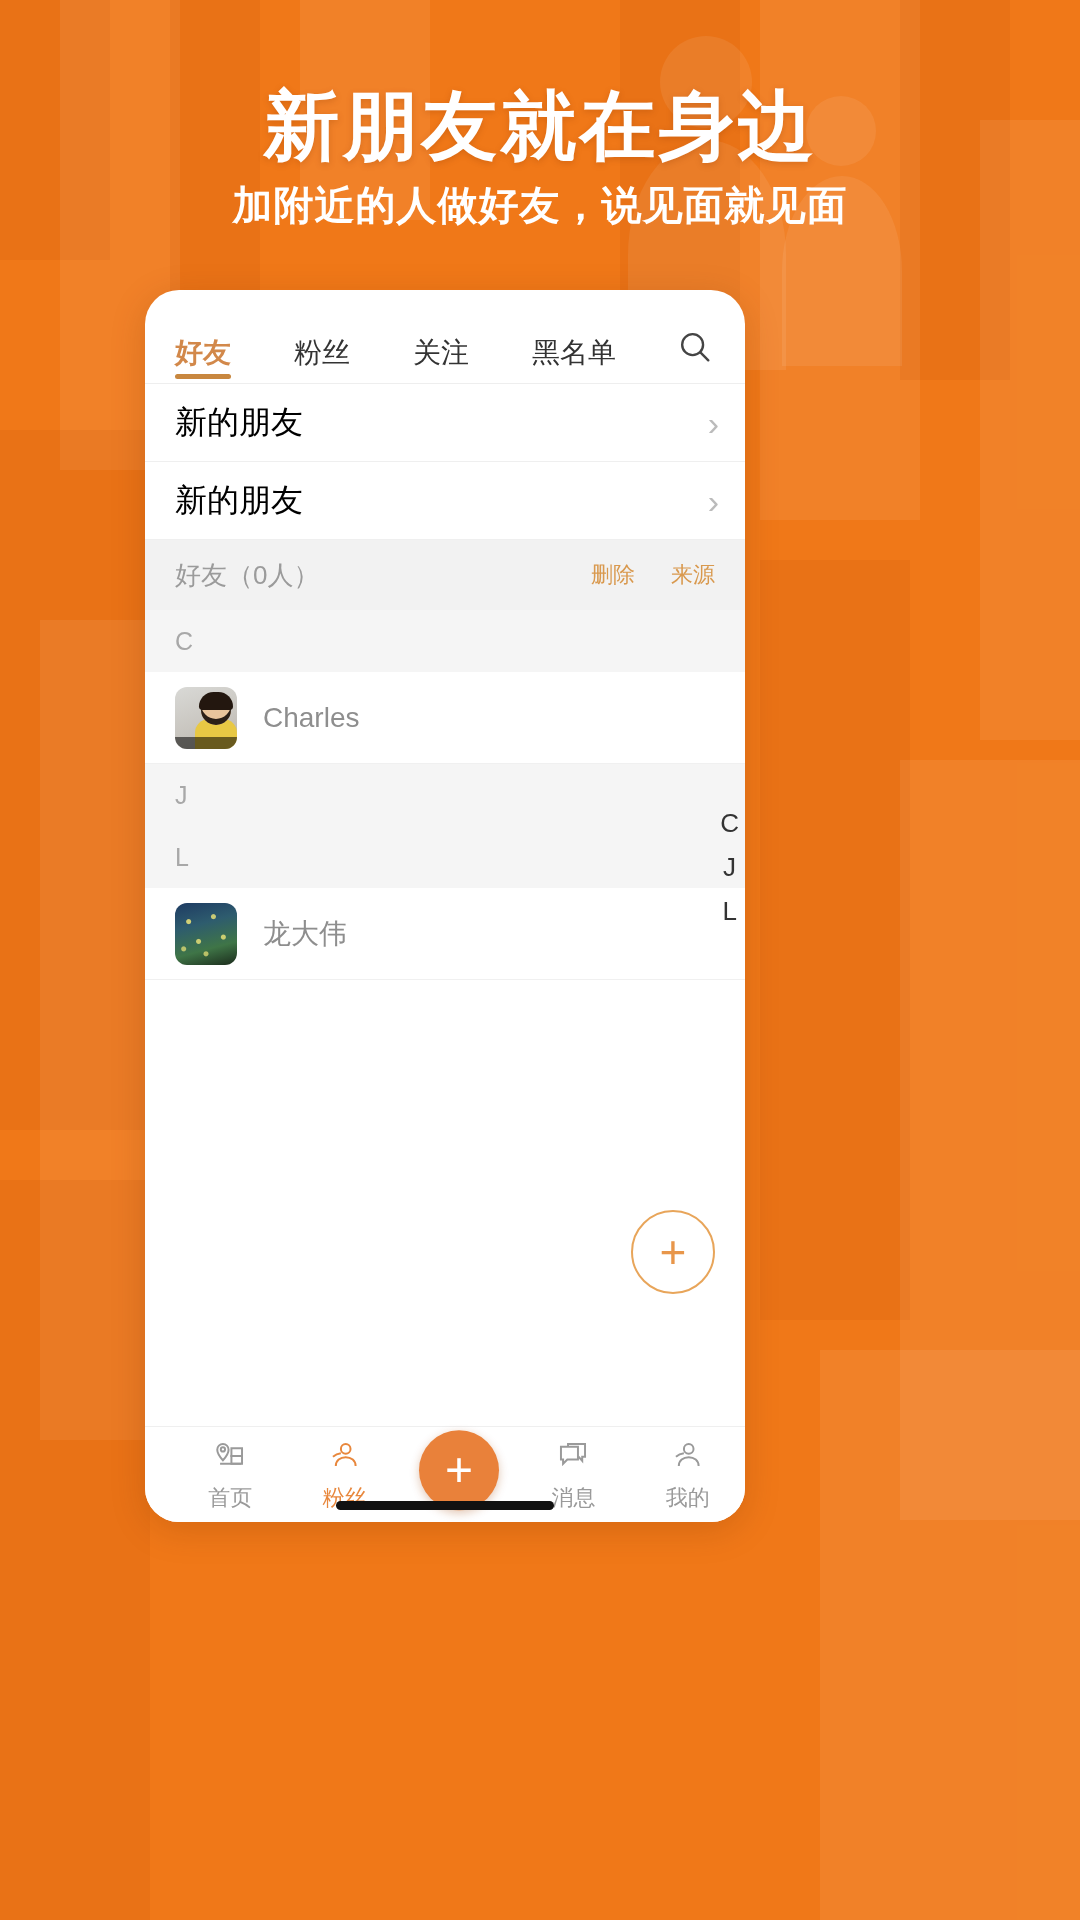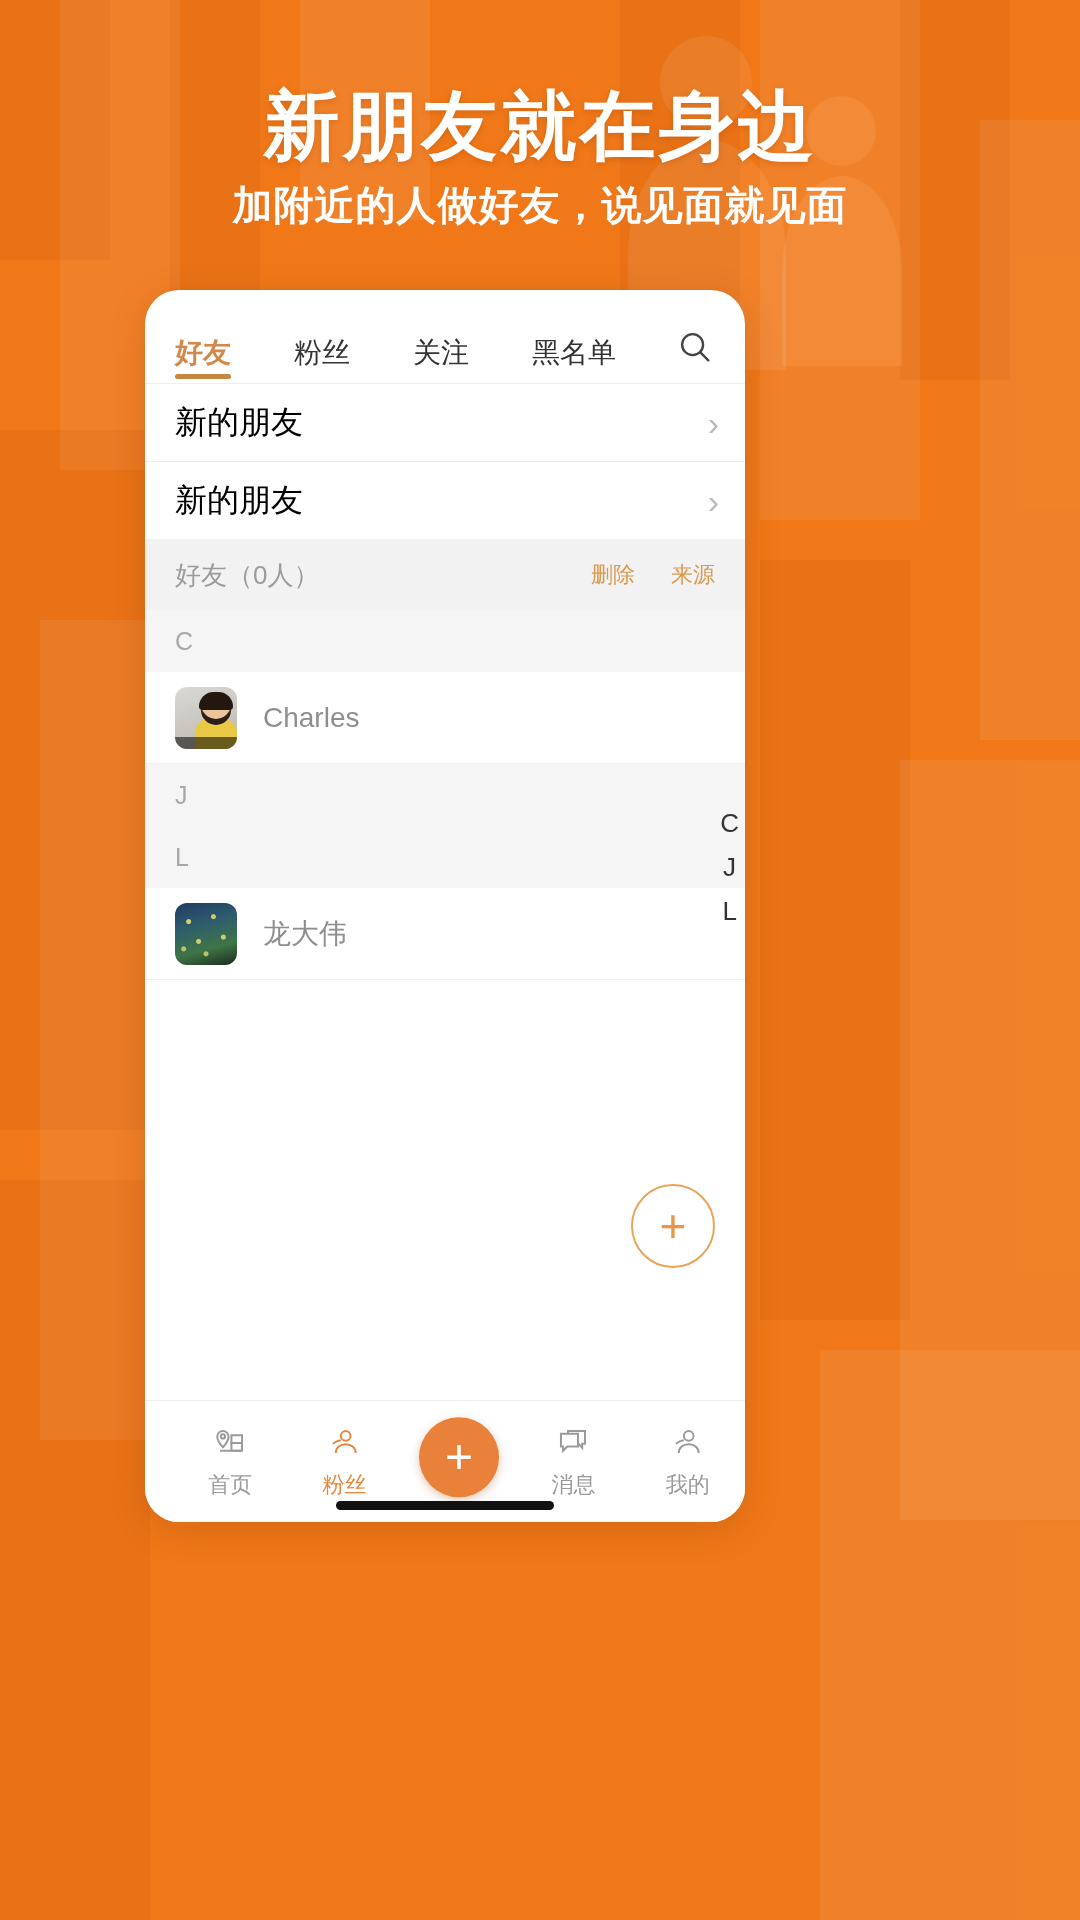--- a/index.html
+++ b/index.html
@@ -265,21 +265,21 @@
     color: #E8964A;
     font-size: 46px;
     line-height: 1;
     z-index: 9;
   }
 
   
   .bottomnav {
     position: relative;
     flex: 0 0 auto;
-    height: 122px;
+    height: 96px;
     background: #FFFFFF;
     border-top: 1px solid #EFEFEF;
     display: flex;
     align-items: center;
     padding-left: 28px;
   }
   .navitem {
     flex: 1;
     display: flex; flex-direction: column;
     align-items: center; justify-content: center;

